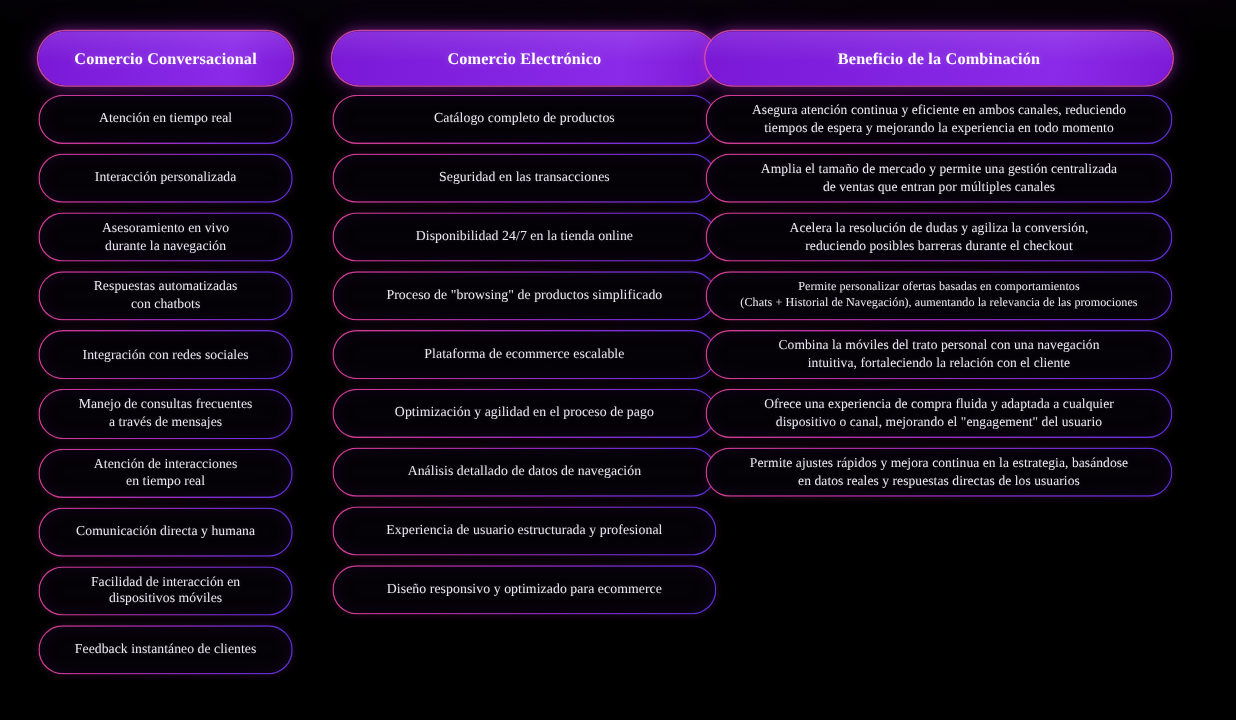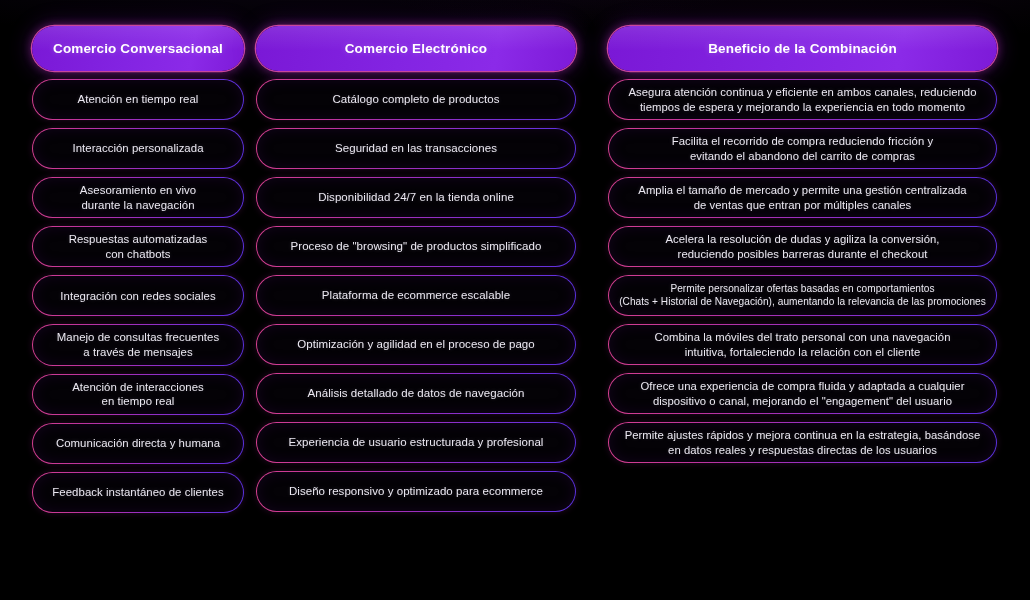--- a/index.html
+++ b/index.html
@@ -27,26 +27,27 @@
     left:0; top:0;
     width:1030px; height:600px;
   }
 
   .column {
     position:absolute;
     top:26px;
     display:flex;
     flex-direction:column;
     gap:8px;
+    font-family:Liberation Serif, serif;
   }
 
   
   .col-0 { left:32px;  width:212px; }
-  .col-1 { left:256px; width:320px; }
-  .col-2 { left:608px; width:389px; }
+  .col-1 { left:277px; width:320px; }
+  .col-2 { left:588px; width:389px; }
 
   
   .header-pill {
     position:relative;
     height:45px;
     border-radius:999px;
     display:flex;
     align-items:center;
     justify-content:center;
     background:linear-gradient(100deg,#7a18d6 0%, #8324e2 45%, #8b2ae8 75%, #7d1ad8 100%);
@@ -145,20 +146,24 @@
 a través de mensajes</span>
       </div>
     <div class="item-pill">
         <span class="label">Atención de interacciones
 en tiempo real</span>
       </div>
     <div class="item-pill">
         <span class="label">Comunicación directa y humana</span>
       </div>
     <div class="item-pill">
+        <span class="label">Facilidad de interacción en
+dispositivos móviles</span>
+      </div>
+    <div class="item-pill">
         <span class="label">Feedback instantáneo de clientes</span>
       </div>
   </div>
 
   <div class="column col-1">
     <div class="header-pill">
       <span class="label">Comercio Electrónico</span>
     </div>
     <div class="item-pill">
         <span class="label">Catálogo completo de productos</span>
@@ -191,24 +196,20 @@
 
   <div class="column col-2">
     <div class="header-pill">
       <span class="label">Beneficio de la Combinación</span>
     </div>
     <div class="item-pill">
         <span class="label">Asegura atención continua y eficiente en ambos canales, reduciendo
 tiempos de espera y mejorando la experiencia en todo momento</span>
       </div>
     <div class="item-pill">
-        <span class="label">Facilita el recorrido de compra reduciendo fricción y
-evitando el abandono del carrito de compras</span>
-      </div>
-    <div class="item-pill">
         <span class="label">Amplia el tamaño de mercado y permite una gestión centralizada
 de ventas que entran por múltiples canales</span>
       </div>
     <div class="item-pill">
         <span class="label">Acelera la resolución de dudas y agiliza la conversión,
 reduciendo posibles barreras durante el checkout</span>
       </div>
     <div class="item-pill tight">
         <span class="label">Permite personalizar ofertas basadas en comportamientos
 (Chats + Historial de Navegación), aumentando la relevancia de las promociones</span>

